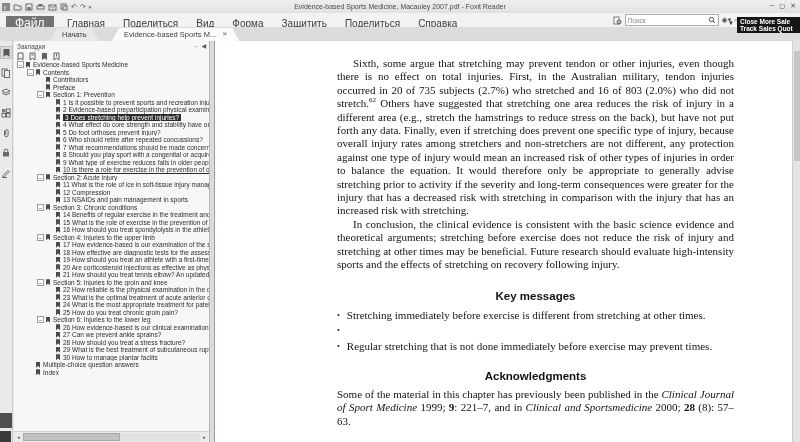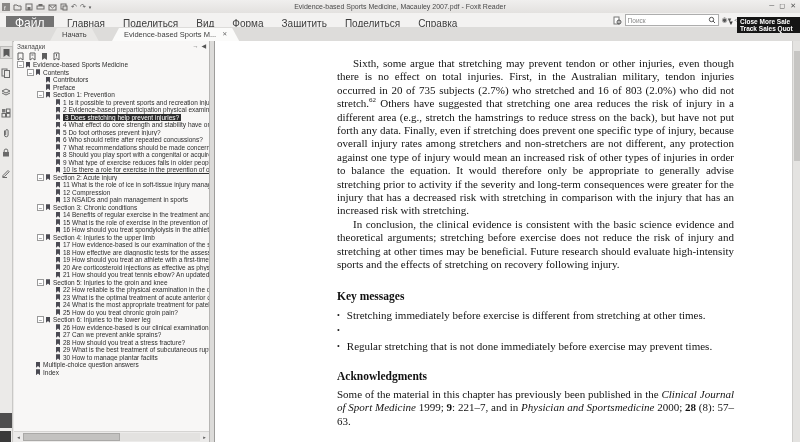--- a/index.html
+++ b/index.html
@@ -62,22 +62,22 @@
   
   .splitter{position:absolute;left:209px;top:41px;width:6px;height:401px;background:#dcdbd9;border-left:1px solid #b7b6b4;border-right:1px solid #9d9c9a;box-sizing:border-box;}
   
   .page{position:absolute;left:215px;top:41px;width:585px;height:401px;background:#ffffff;overflow:hidden;}
   .vscroll{position:absolute;right:0;top:41px;width:8px;height:401px;background:#e4e3e1;border-left:1px solid #cfcecc;box-sizing:border-box;}
   .vthumb{position:absolute;left:1px;top:10px;width:6px;height:110px;background:#c6c5c3;}
   .textcol{margin:16px 66px 0 122px;font-family:"Liberation Serif",serif;font-size:11px;line-height:13.4px;
            color:#131313;text-align:justify;}
   .para{text-indent:16px;margin:0;}
   sup{font-size:7px;line-height:0;}
-  .heading{font-family:Liberation Serif, serif;font-weight:bold;font-size:11.5px;color:#111;
-           text-align:left;text-indent:0;}
+  .heading{font-family:Liberation Sans, sans-serif;font-weight:bold;font-size:11.5px;color:#111;
+           text-align:center;text-indent:0;}
   .km-head{margin-top:18px;}
   .ack-head{margin-top:16px;}
   .bullets{margin-top:5px;}
   .bullet{display:flex;gap:7px;line-height:15.5px;text-align:left;}
   .bullet .dot{flex:none;font-size:8px;line-height:15.5px;color:#222;}
   .ack-text{margin-top:4px;text-indent:0;}
   .it{font-style:italic;}
   .bd{font-weight:bold;}
   svg{overflow:visible;}
 </style>
@@ -476,20 +476,20 @@
           </div>
           <div class="bullet">
             <span class="dot">•</span>
           </div>
           <div class="bullet">
             <span class="dot">•</span>
             <span>Regular stretching that is not done immediately before exercise may prevent times.</span>
           </div>
         </div>
       <div class="heading ack-head">Acknowledgments</div>
-      <p class="para ack-text"><span>Some of the material in this chapter has previously been published in the </span><span class="it">Clinical Journal of Sport Medicine</span><span> 1999; </span><span class="bd">9</span><span>: 221–7, and in </span><span class="it">Physician and Sportsmedicine</span><span> 2000; </span><span class="bd">28</span><span> (8): 57–63.</span></p>
+      <p class="para ack-text"><span>Some of the material in this chapter has previously been published in the </span><span class="it">Clinical Journal of Sport Medicine</span><span> 1999; </span><span class="bd">9</span><span>: 221–7, and in </span><span class="it">Clinical and Sportsmedicine</span><span> 2000; </span><span class="bd">28</span><span> (8): 57–63.</span></p>
     </div>
   </div>
   <div class="vscroll">
     <div class="vthumb"></div>
   </div>
 
 </div>
 
 </body></html>

